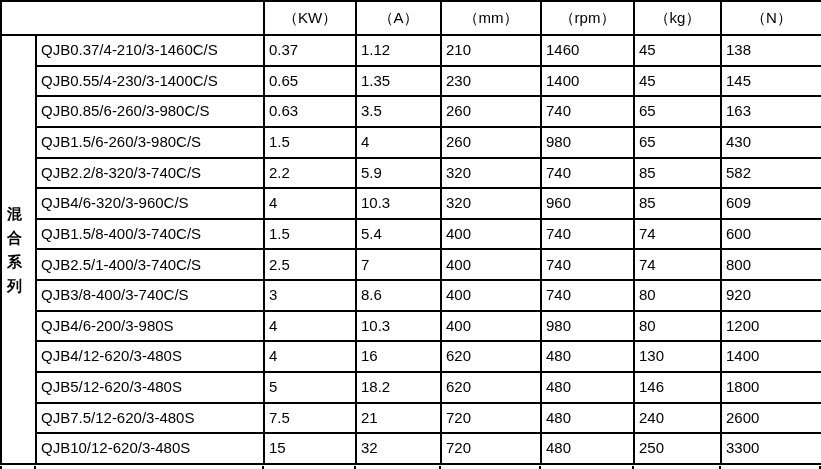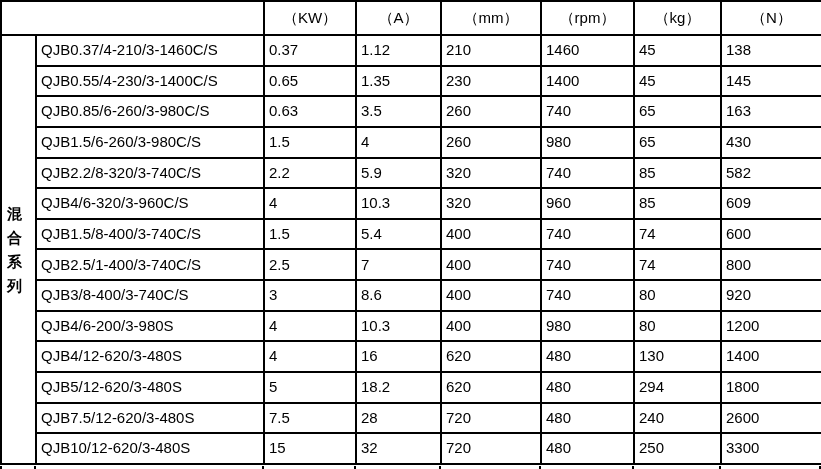--- a/index.html
+++ b/index.html
@@ -207,28 +207,28 @@
     <td>130</td>
     <td>1400</td>
   </tr>
 
   <tr>
     <td class="model-cell">QJB5/12-620/3-480S</td>
     <td>5</td>
     <td>18.2</td>
     <td>620</td>
     <td>480</td>
-    <td>294</td>
+    <td>146</td>
     <td>1800</td>
   </tr>
 
   <tr>
     <td class="model-cell">QJB7.5/12-620/3-480S</td>
     <td>7.5</td>
-    <td>28</td>
+    <td>21</td>
     <td>720</td>
     <td>480</td>
     <td>240</td>
     <td>2600</td>
   </tr>
 
   <tr>
     <td class="model-cell">QJB10/12-620/3-480S</td>
     <td>15</td>
     <td>32</td>

